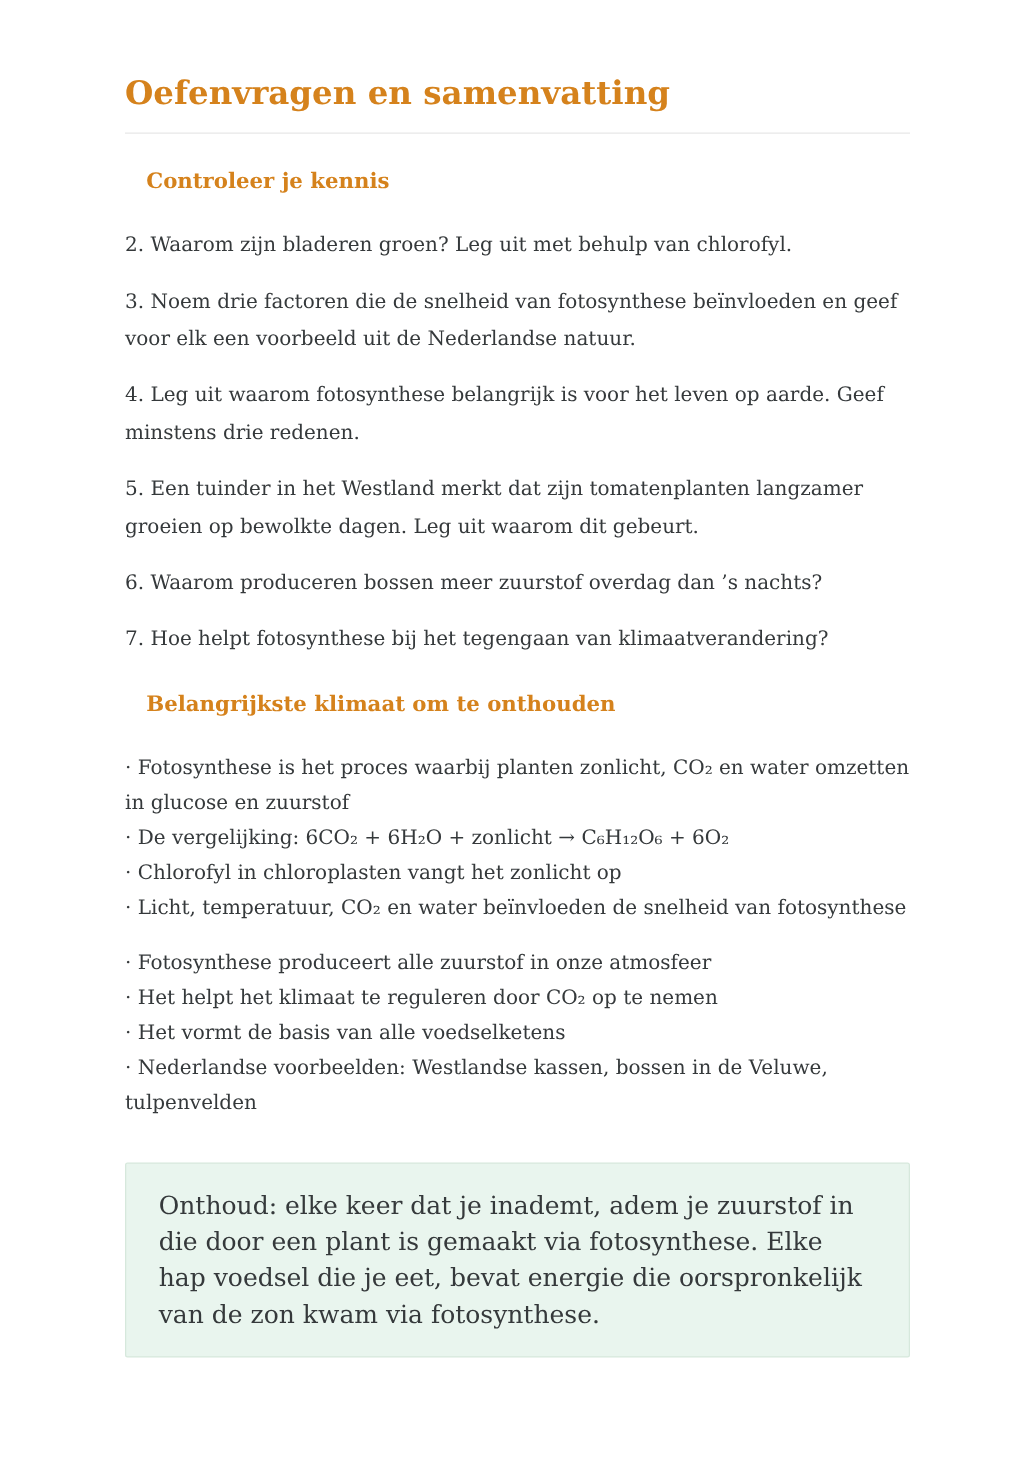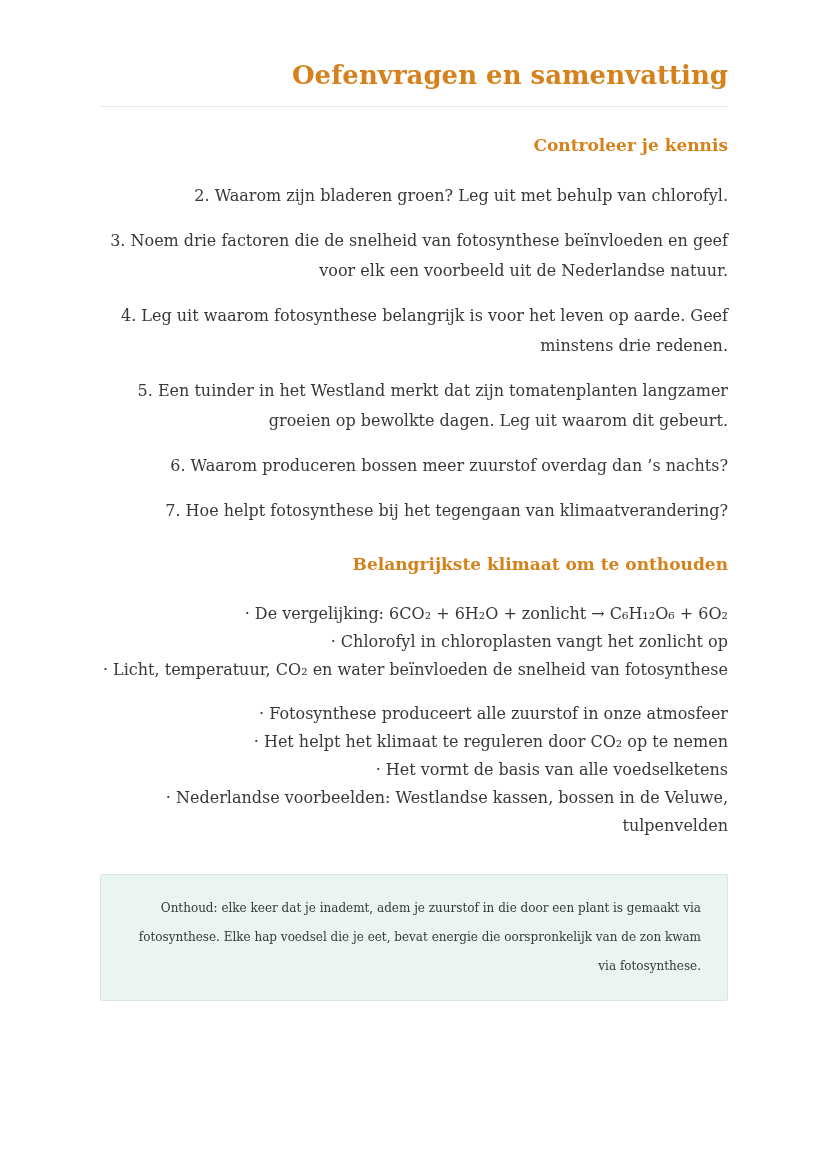--- a/index.html
+++ b/index.html
@@ -8,21 +8,20 @@
     background: #ffffff;
   }
   .page {
     width: 656px;
     min-height: 1171px;
     background: #ffffff;
     box-sizing: border-box;
     padding: 58px 100px 40px 100px;
     font-family: "DejaVu Serif", "Liberation Serif", serif;
     color: #35393b;
-    text-align: right;
   }
   .content {
     width: 628px;
   }
   h1.doc-title {
     margin: 0 0 14px 0;
     font-size: 26px;
     line-height: 34px;
     font-weight: bold;
     color: #d5821c;
@@ -55,21 +54,21 @@
   }
   .callout {
     margin-top: 34px;
     background: #e9f5ee;
     border: 1px solid #d6e8dc;
     border-radius: 2px;
     padding: 19px 26px;
   }
   .callout p {
     margin: 0;
-    font-size: 12px;
+    font-size: 20px;
     line-height: 29px;
   }
 </style>
 </head>
 <body>
 
 <div class="page">
   <div class="content">
 
     <h1 class="doc-title">Oefenvragen en samenvatting</h1>
@@ -81,20 +80,21 @@
     <p class="question">2. Waarom zijn bladeren groen? Leg uit met behulp van chlorofyl.</p>
     <p class="question">3. Noem drie factoren die de snelheid van fotosynthese beïnvloeden en geef voor elk een voorbeeld uit de Nederlandse natuur.</p>
     <p class="question">4. Leg uit waarom fotosynthese belangrijk is voor het leven op aarde. Geef minstens drie redenen.</p>
     <p class="question">5. Een tuinder in het Westland merkt dat zijn tomatenplanten langzamer groeien op bewolkte dagen. Leg uit waarom dit gebeurt.</p>
     <p class="question">6. Waarom produceren bossen meer zuurstof overdag dan ’s nachts?</p>
     <p class="question">7. Hoe helpt fotosynthese bij het tegengaan van klimaatverandering?</p>
 
     <h2 class="section-heading">Belangrijkste klimaat om te onthouden</h2>
 
     <div class="bullet-group">
+      <p class="bullet">· Fotosynthese is het proces waarbij planten zonlicht, CO₂ en water omzetten in glucose en zuurstof</p>
       <p class="bullet">· De vergelijking: 6CO₂ + 6H₂O + zonlicht → C₆H₁₂O₆ + 6O₂</p>
       <p class="bullet">· Chlorofyl in chloroplasten vangt het zonlicht op</p>
       <p class="bullet">· Licht, temperatuur, CO₂ en water beïnvloeden de snelheid van fotosynthese</p>
     </div>
 
     <div class="bullet-group">
       <p class="bullet">· Fotosynthese produceert alle zuurstof in onze atmosfeer</p>
       <p class="bullet">· Het helpt het klimaat te reguleren door CO₂ op te nemen</p>
       <p class="bullet">· Het vormt de basis van alle voedselketens</p>
       <p class="bullet">· Nederlandse voorbeelden: Westlandse kassen, bossen in de Veluwe, tulpenvelden</p>

